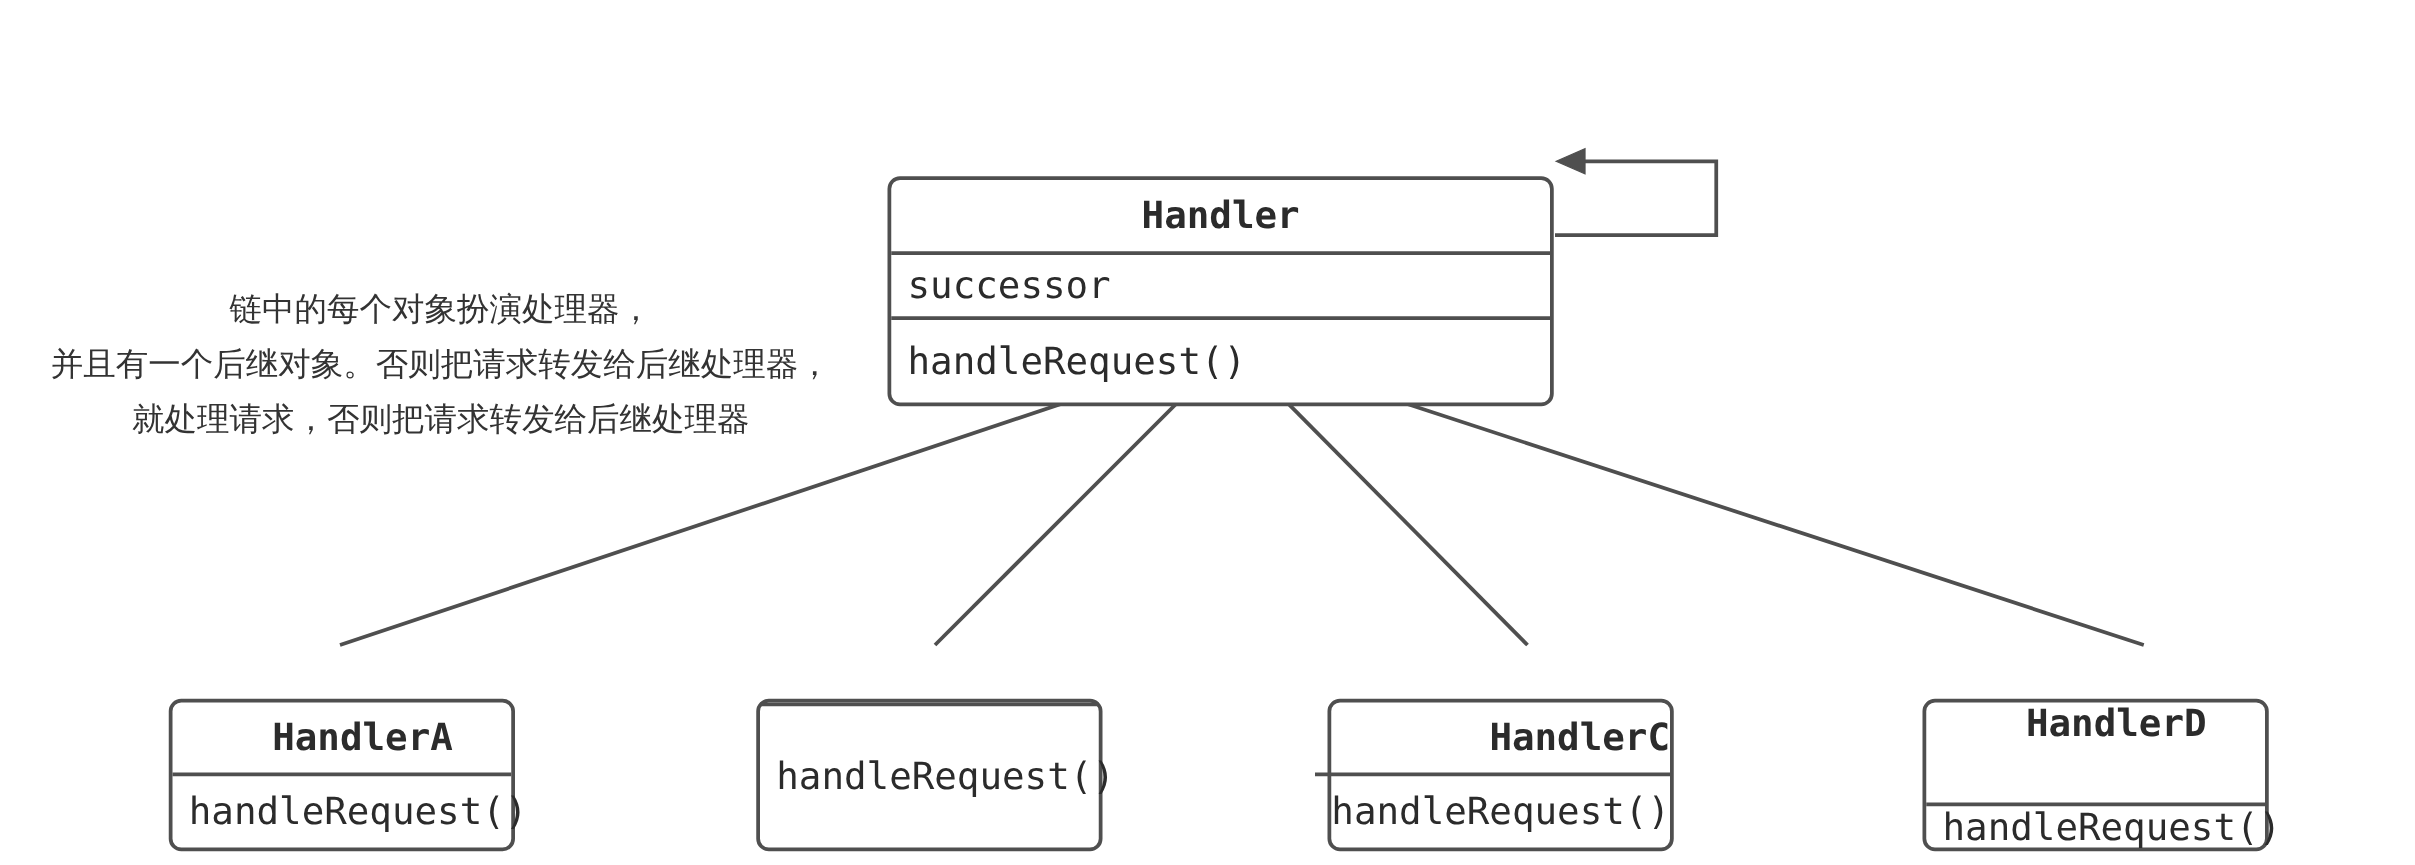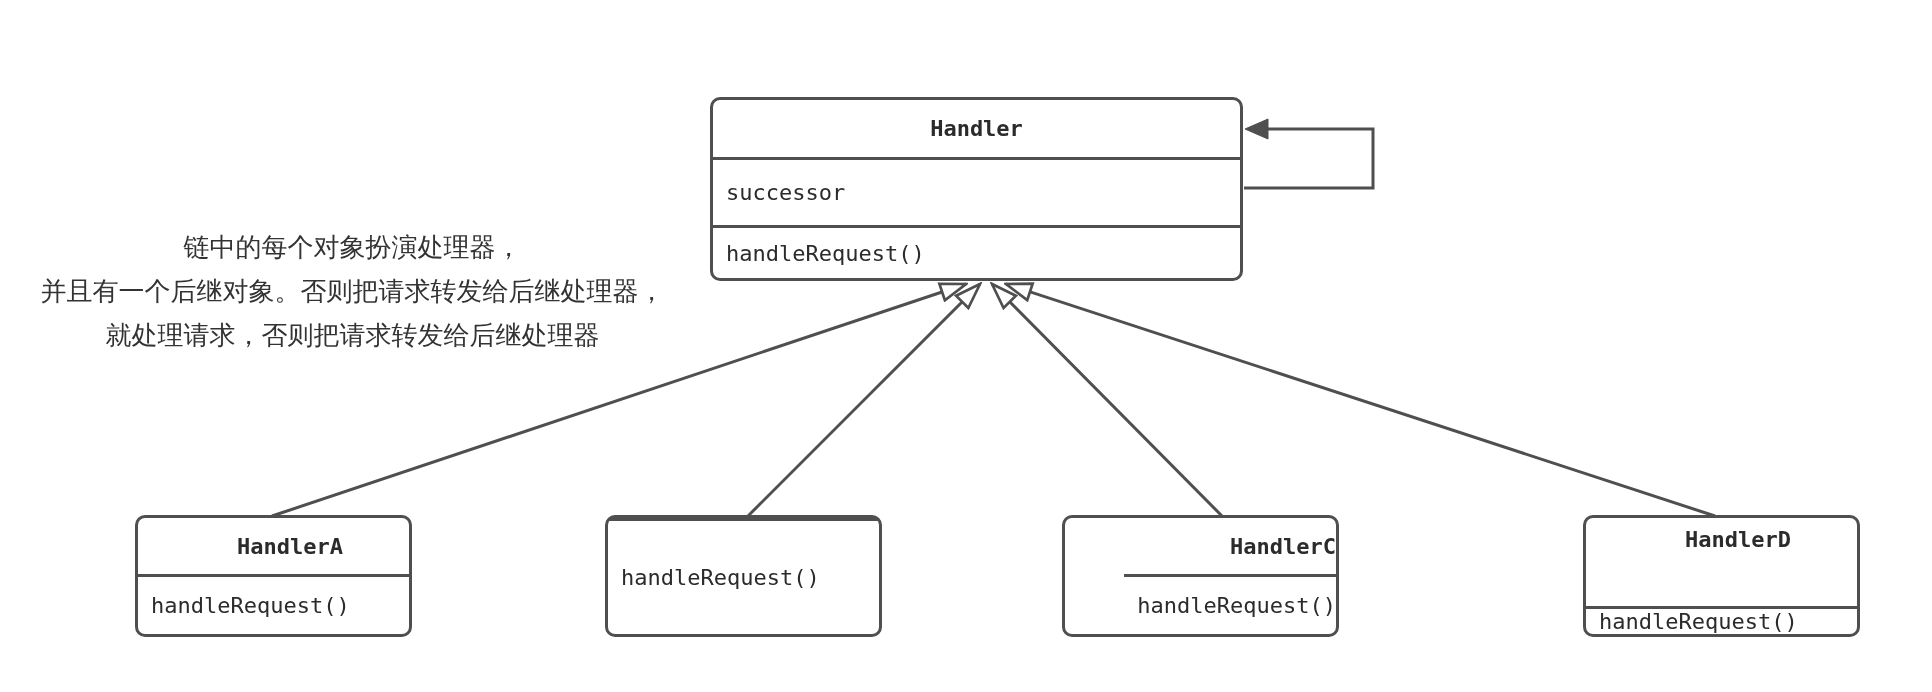--- a/index.html
+++ b/index.html
@@ -24,48 +24,49 @@
   }
   
   .uml-box {
     position: absolute;
     box-sizing: border-box;
     background: #ffffff;
     border: 3px solid #4f4f4f;
     border-radius: 10px;
     color: #2b2b2b;
     font-family: "DejaVu Sans Mono", "Liberation Mono", monospace;
-    font-size: 22px;
+    font-size: 30px;
     display: flex;
     flex-direction: column;
+    margin-top: 44px;
   }
   .uml-box .title {
     display: flex;
     align-items: center;
     justify-content: center;
     font-weight: bold;
   }
   .uml-box .row {
     display: flex;
     align-items: center;
     padding-left: 13px;
     border-top: 3px solid #4f4f4f;
   }
   .box-handler { left: 710px; top: 97px;  width: 533px; height: 184px; }
   .box-handler .title { height: 57px; }
-  .box-handler .attr  { height: 68px; box-sizing: border-box; }
+  .box-handler .attr  { height: 52px; box-sizing: border-box; }
   .box-handler .method{ flex: 1; box-sizing: border-box; }
 
   .child { width: 277px; height: 122px; top: 515px; }
   .child .title { height: 56px; padding-left: 33px; }
   .child .method { flex: 1; box-sizing: border-box; }
   .box-a { left: 135px; }
   .box-b { left: 605px; }
   .box-c { left: 1062px; align-items: flex-end; }
-  .box-d { left: 1583px; gap: 45px; }
+  .box-d { left: 1538px; gap: 45px; }
 
   
   .annotation {
     position: absolute;
     left: 30px;
     top: 225px;
     width: 645px;
     text-align: center;
     font-size: 26px;
     line-height: 44px;

